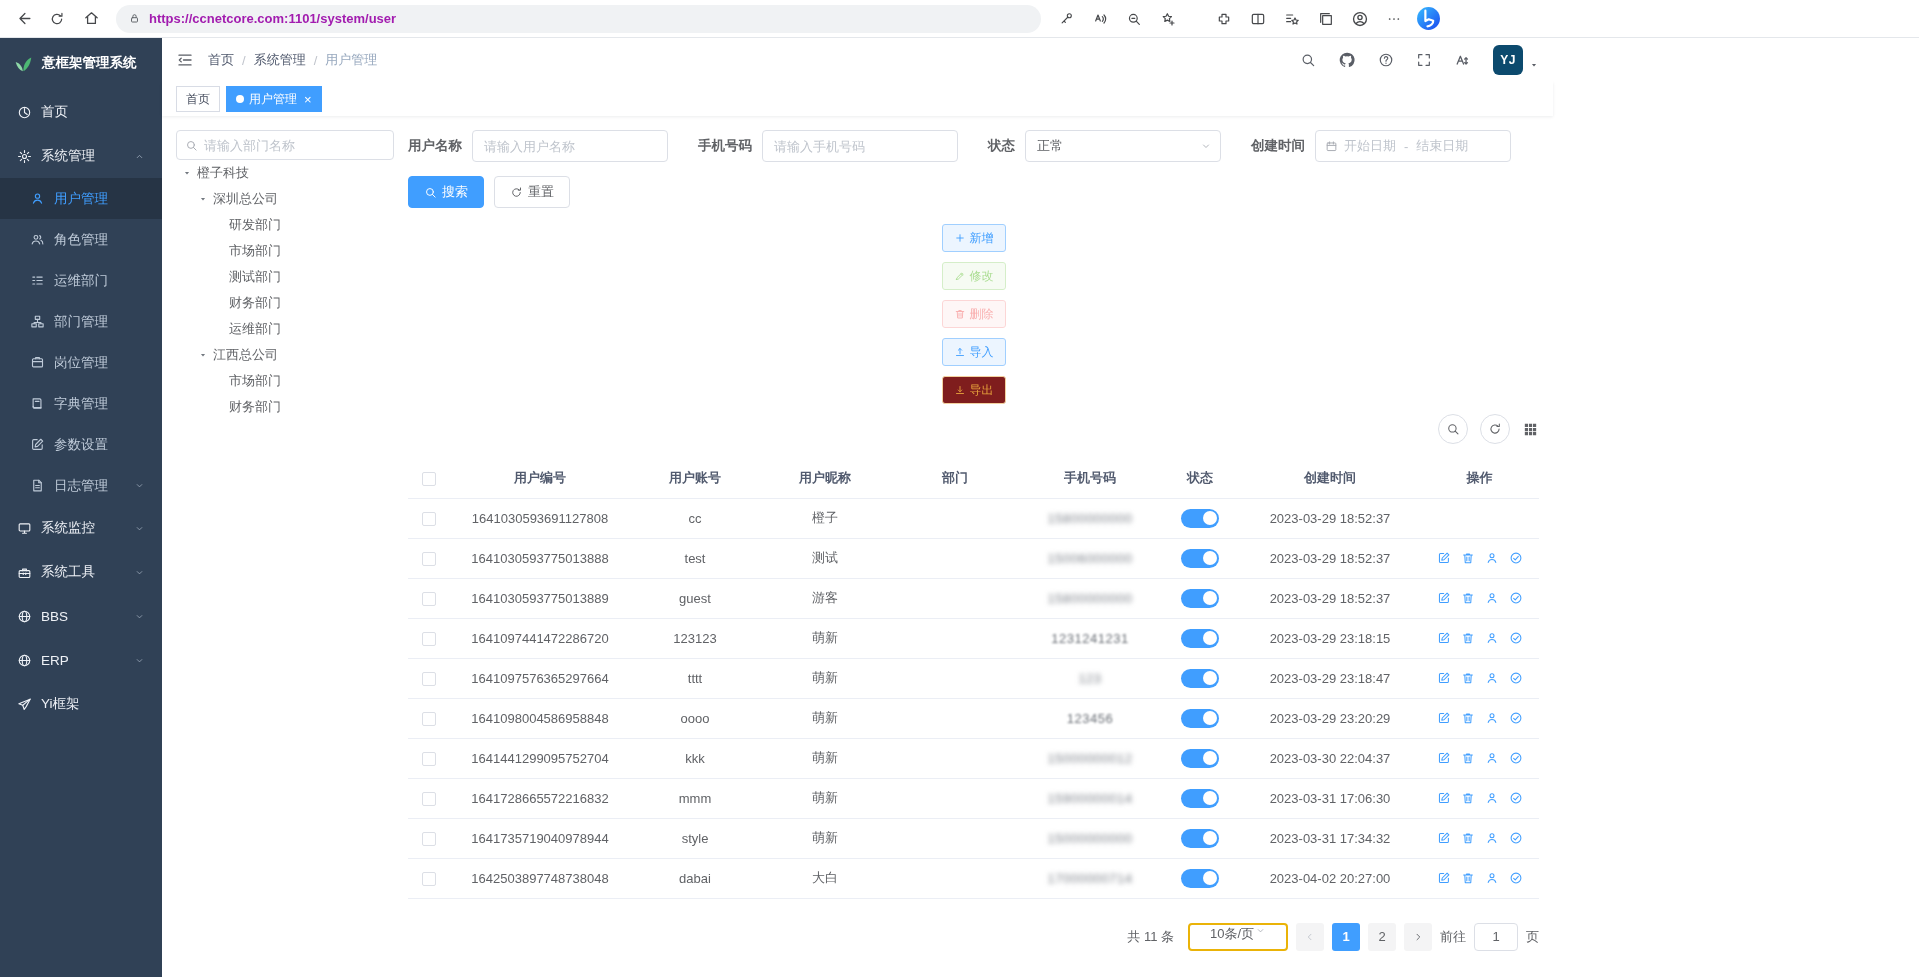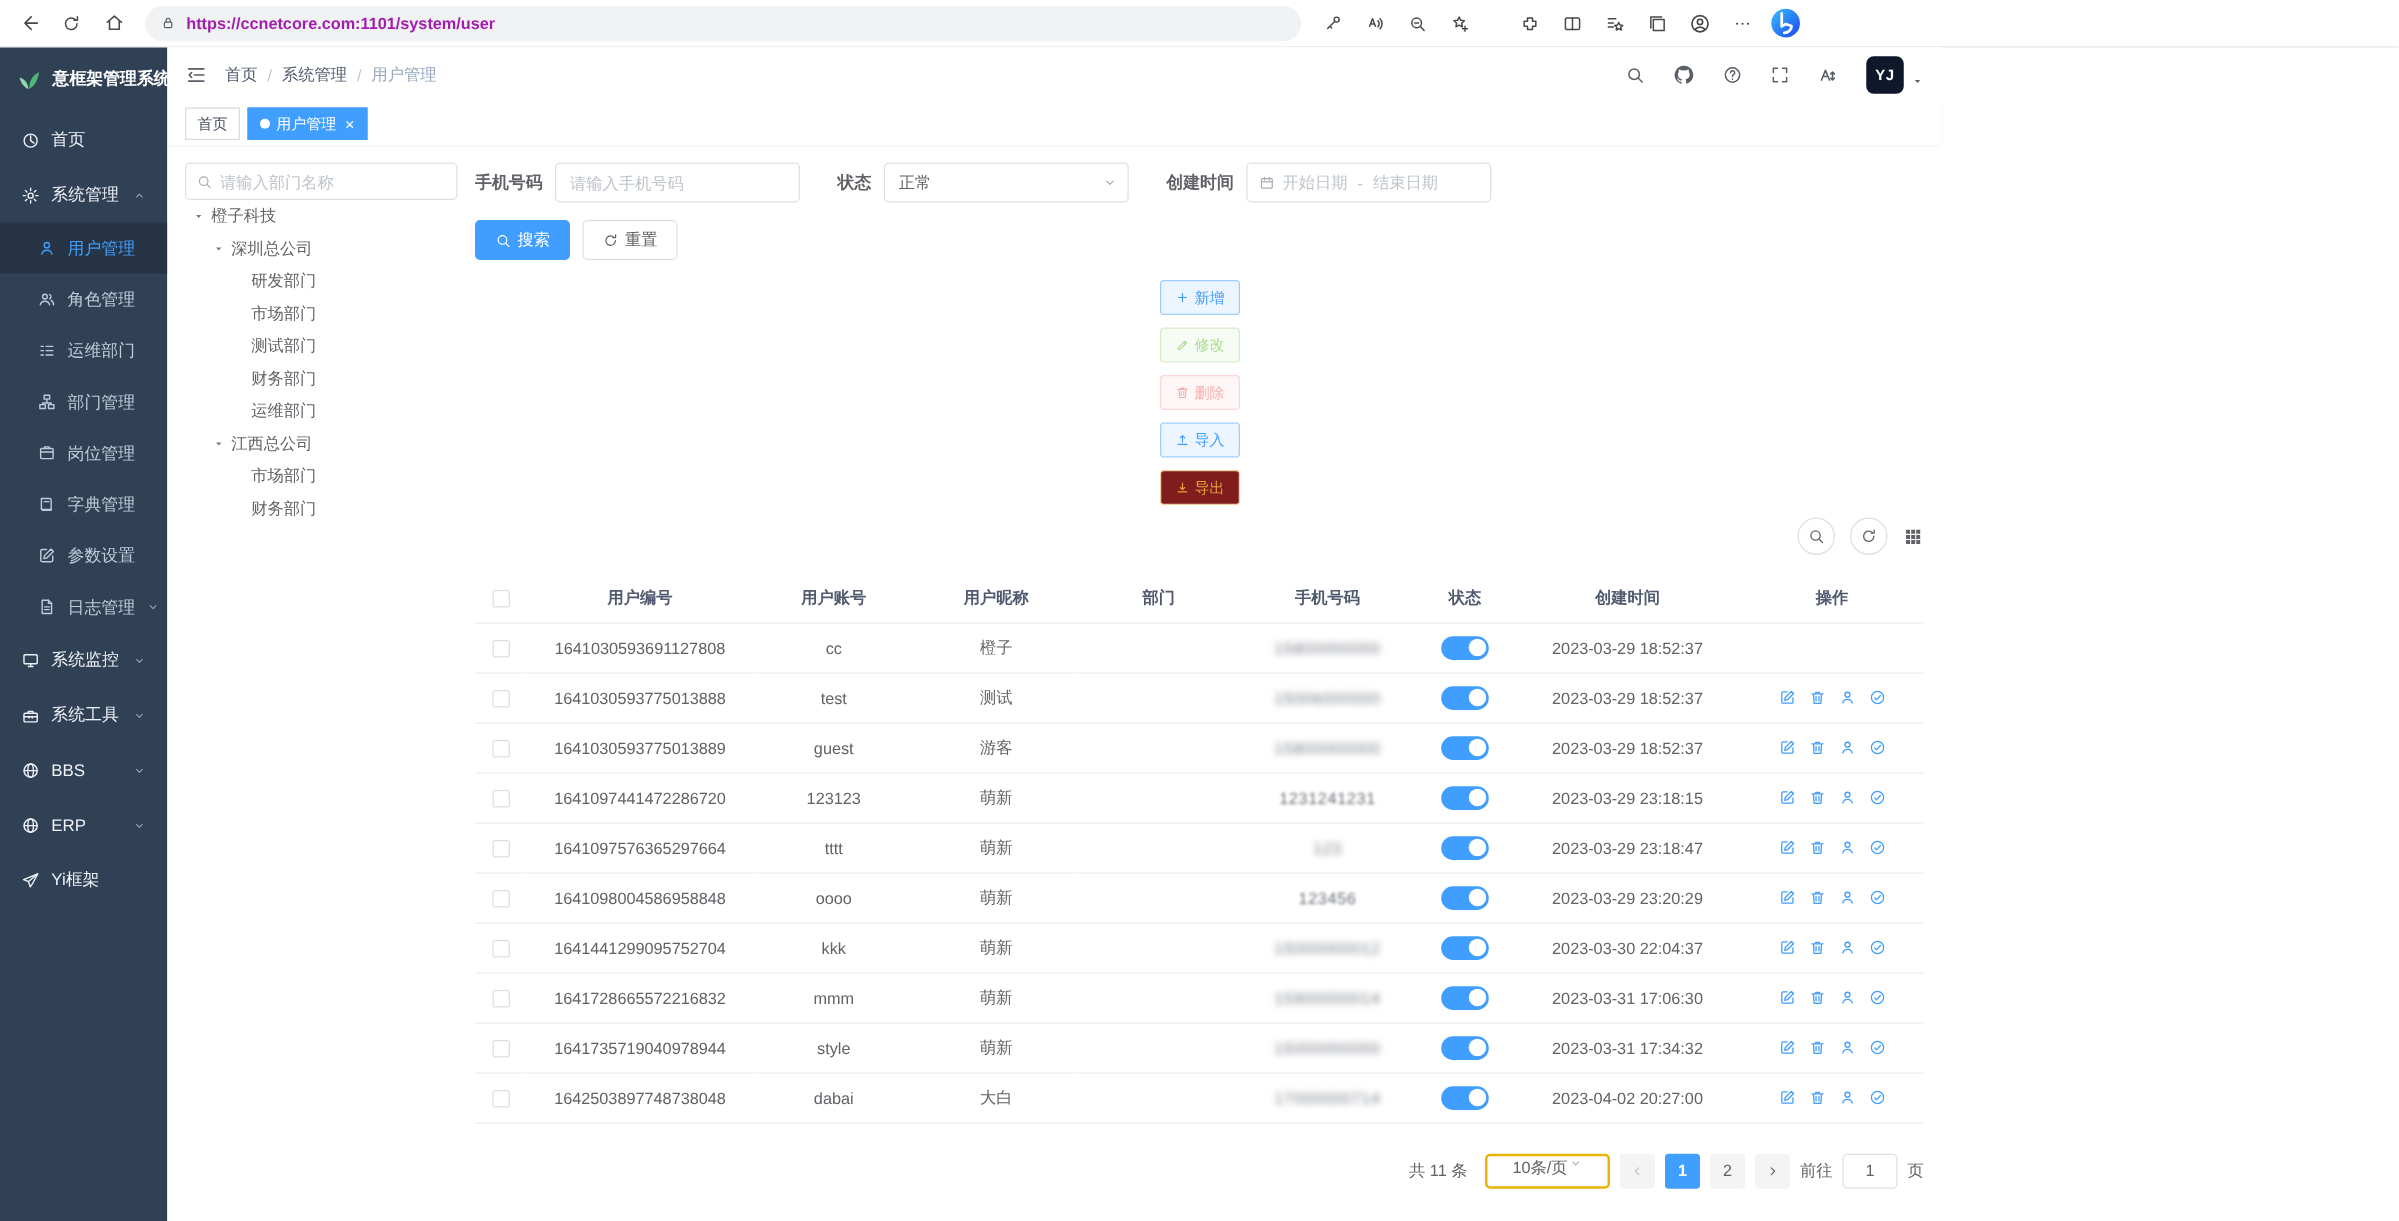--- a/index.html
+++ b/index.html
@@ -13,21 +13,21 @@
   justify-content:center;color:#46484b;flex-shrink:0;cursor:pointer;}
 .address-pill{width:925px;height:28px;margin:0 6px;border-radius:14px;background:#f0f2f4;
   display:flex;align-items:center;gap:8px;padding:0 12px;flex-shrink:0;}
 .addr-icon{color:#5f6368;display:inline-flex;}
 .addr-url{font-size:13px;color:#a21caf;font-weight:bold;}
 .b-gap{width:18px;flex-shrink:0;}
 .bing-icon{width:30px;height:30px;display:flex;align-items:center;justify-content:center;cursor:pointer;}
 
 
 .app{display:flex;width:1553px;height:939px;background:#fff;}
-.sidebar{width:134px;background:#304156;flex-shrink:0;display:flex;flex-direction:column;}
+.sidebar{width:162px;background:#304156;flex-shrink:0;display:flex;flex-direction:column;}
 .logo-row{height:50px;display:flex;align-items:center;gap:8px;padding:0 12px;flex-shrink:0;}
 .logo-title{font-size:13.5px;font-weight:bold;color:#fff;white-space:nowrap;}
 #side-menu{flex:1;padding-top:2px;}
 .menu-item{height:44px;display:flex;align-items:center;gap:9px;padding:0 17px;
   color:#eef1f6;font-size:13.5px;cursor:pointer;white-space:nowrap;}
 .submenu .menu-item{height:41px;padding-left:30px;color:#bfcbd9;}
 .menu-item.active{color:#409eff;background:#263445;}
 .mi-icon{display:inline-flex;}
 .menu-item .chev{margin-left:auto;color:#9aa7b9;display:inline-flex;}
 
@@ -36,21 +36,21 @@
 
 .navbar{height:44px;display:flex;align-items:center;padding:0 14px;background:#fff;
   position:relative;z-index:2;}
 .nav-fold{color:#5a5e66;display:inline-flex;cursor:pointer;}
 .breadcrumb{margin-left:14px;font-size:13px;display:flex;align-items:center;gap:8px;}
 .bc-item{color:#515a6e;cursor:pointer;}
 .bc-item.last{color:#97a8be;cursor:default;}
 .bc-sep{color:#c0c4cc;}
 .nav-right{margin-left:auto;display:flex;align-items:center;gap:22px;}
 .nav-icon{color:#5a5e66;display:inline-flex;cursor:pointer;}
-.avatar{width:30px;height:30px;border-radius:6px;background:#0f172a;color:#fff;
+.avatar{width:30px;height:30px;border-radius:6px;background:#0c4a6e;color:#fff;
   font-weight:bold;font-size:12px;display:flex;align-items:center;justify-content:center;
   letter-spacing:.5px;cursor:pointer;}
 .nav-caret{color:#5a5e66;display:inline-flex;margin-left:-16px;align-self:flex-end;margin-bottom:5px;}
 
 
 .tabs{height:34px;display:flex;align-items:center;gap:6px;padding:0 14px;background:#fff;
   box-shadow:0 1px 3px rgba(0,21,41,.08);position:relative;z-index:1;}
 .tab{height:26px;display:flex;align-items:center;gap:5px;padding:0 9px;
   border:1px solid #d8dce5;background:#fff;color:#495060;font-size:12px;cursor:pointer;}
 .tab.active{background:#409eff;border-color:#409eff;color:#fff;}
@@ -562,20 +562,24 @@
             <div class="tree-node" style="padding-left: 36px;">
               <span class="tree-caret"></span>
               <span>财务部门</span>
             </div>
           </div>
       </div>
 
       <div class="table-panel">
 
         <div class="filters">
+          <div class="filter-item">
+            <span class="f-label">用户名称</span>
+            <input class="f-input" placeholder="请输入用户名称" style="">
+          </div>
           <div class="filter-item">
             <span class="f-label">手机号码</span>
             <input class="f-input" placeholder="请输入手机号码" style="">
           </div>
           <div class="filter-item">
             <span class="f-label">状态</span>
             <div class="f-select">
               <span>正常</span>
               <span class="sel-caret">
                   <svg width="12" height="12" viewBox="0 0 24 24" fill="none" stroke="currentColor" stroke-width="1.8" stroke-linecap="round" stroke-linejoin="round">

